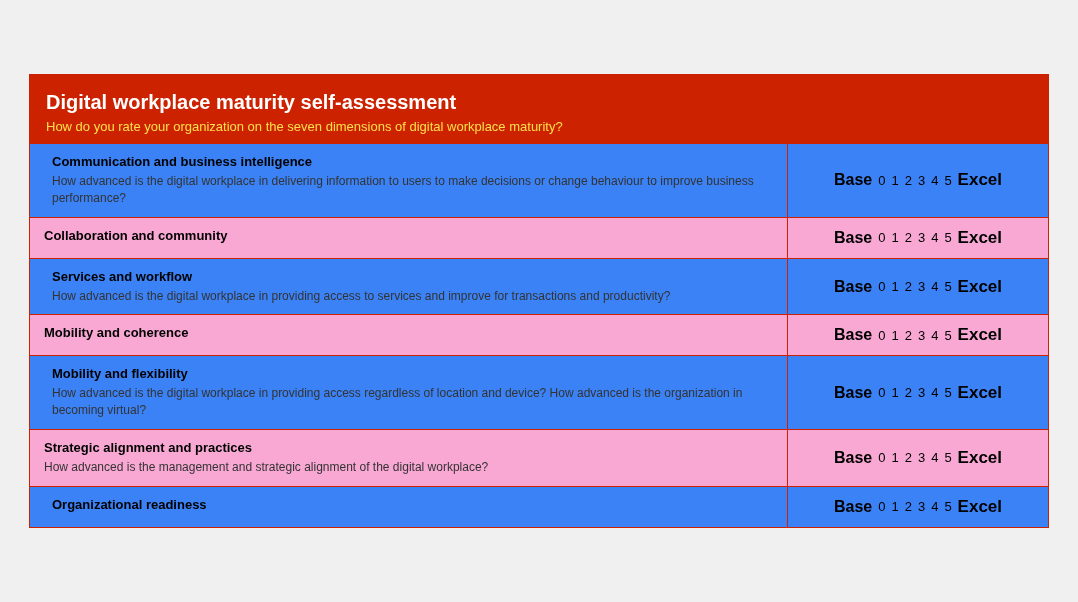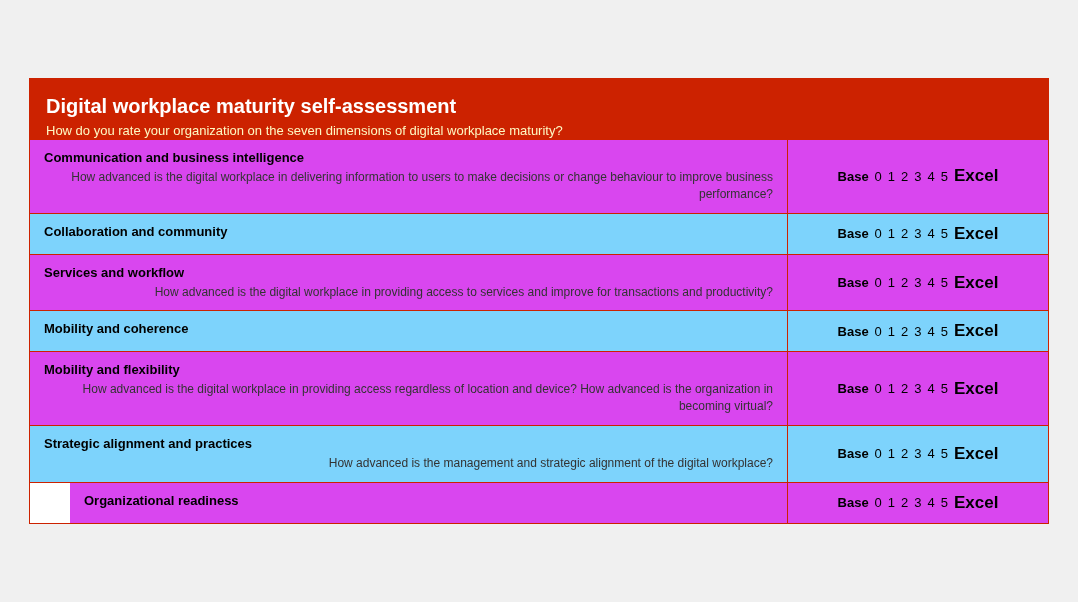--- a/index.html
+++ b/index.html
@@ -13,85 +13,84 @@
       padding: 20px;
     }
     .assessment-container {
       width: 1020px;
       border: 1.5px solid #cc2200;
       background: #fff;
       overflow: hidden;
     }
     .header {
       background: #cc2200;
-      padding: 14px 16px 0 16px;
+      padding: 14px 16px 8px 16px;
     }
     .header-title {
       color: #fff;
       font-size: 20px;
       font-weight: bold;
       line-height: 1.3;
     }
     .header-subtitle {
-      color: #fef9c3;
+      color: #fde047;
       font-size: 13px;
       margin-top: 4px;
       line-height: 1.3;
     }
     .row {
       display: flex;
       border-bottom: 1.5px solid #cc2200;
       align-items: stretch;
     }
     .row:last-child {
       border-bottom: none;
-      margin-left: 40px;
     }
     .row-even {
-      background: #d946ef;
+      background: #3b82f6;
+      padding-left: 8px;
     }
     .row-odd {
-      background: #7dd3fc;
+      background: #f9a8d4;
     }
     .dimension-cell {
       flex: 1;
       padding: 10px 14px;
       border-right: 1.5px solid #cc2200;
     }
     .dimension-title {
       font-size: 13px;
       font-weight: bold;
       color: #000;
       margin-bottom: 4px;
     }
     .dimension-desc {
       font-size: 12px;
       color: #333;
       line-height: 1.4;
-      text-align: right;
     }
     .rating-cell {
       width: 260px;
       min-width: 260px;
       display: flex;
       align-items: center;
       justify-content: center;
       padding: 10px 14px;
     }
     .rating-scale {
       display: flex;
       align-items: center;
       gap: 6px;
       font-size: 13px;
       color: #000;
       white-space: nowrap;
     }
     .rating-label-base {
       font-weight: bold;
-      font-size: 13px;
+      font-size: 16px;
     }
     .rating-label-excel {
       font-weight: bold;
       font-size: 17px;
     }
     .rating-num {
       font-size: 13px;
       font-weight: normal;
     }
   </style>

